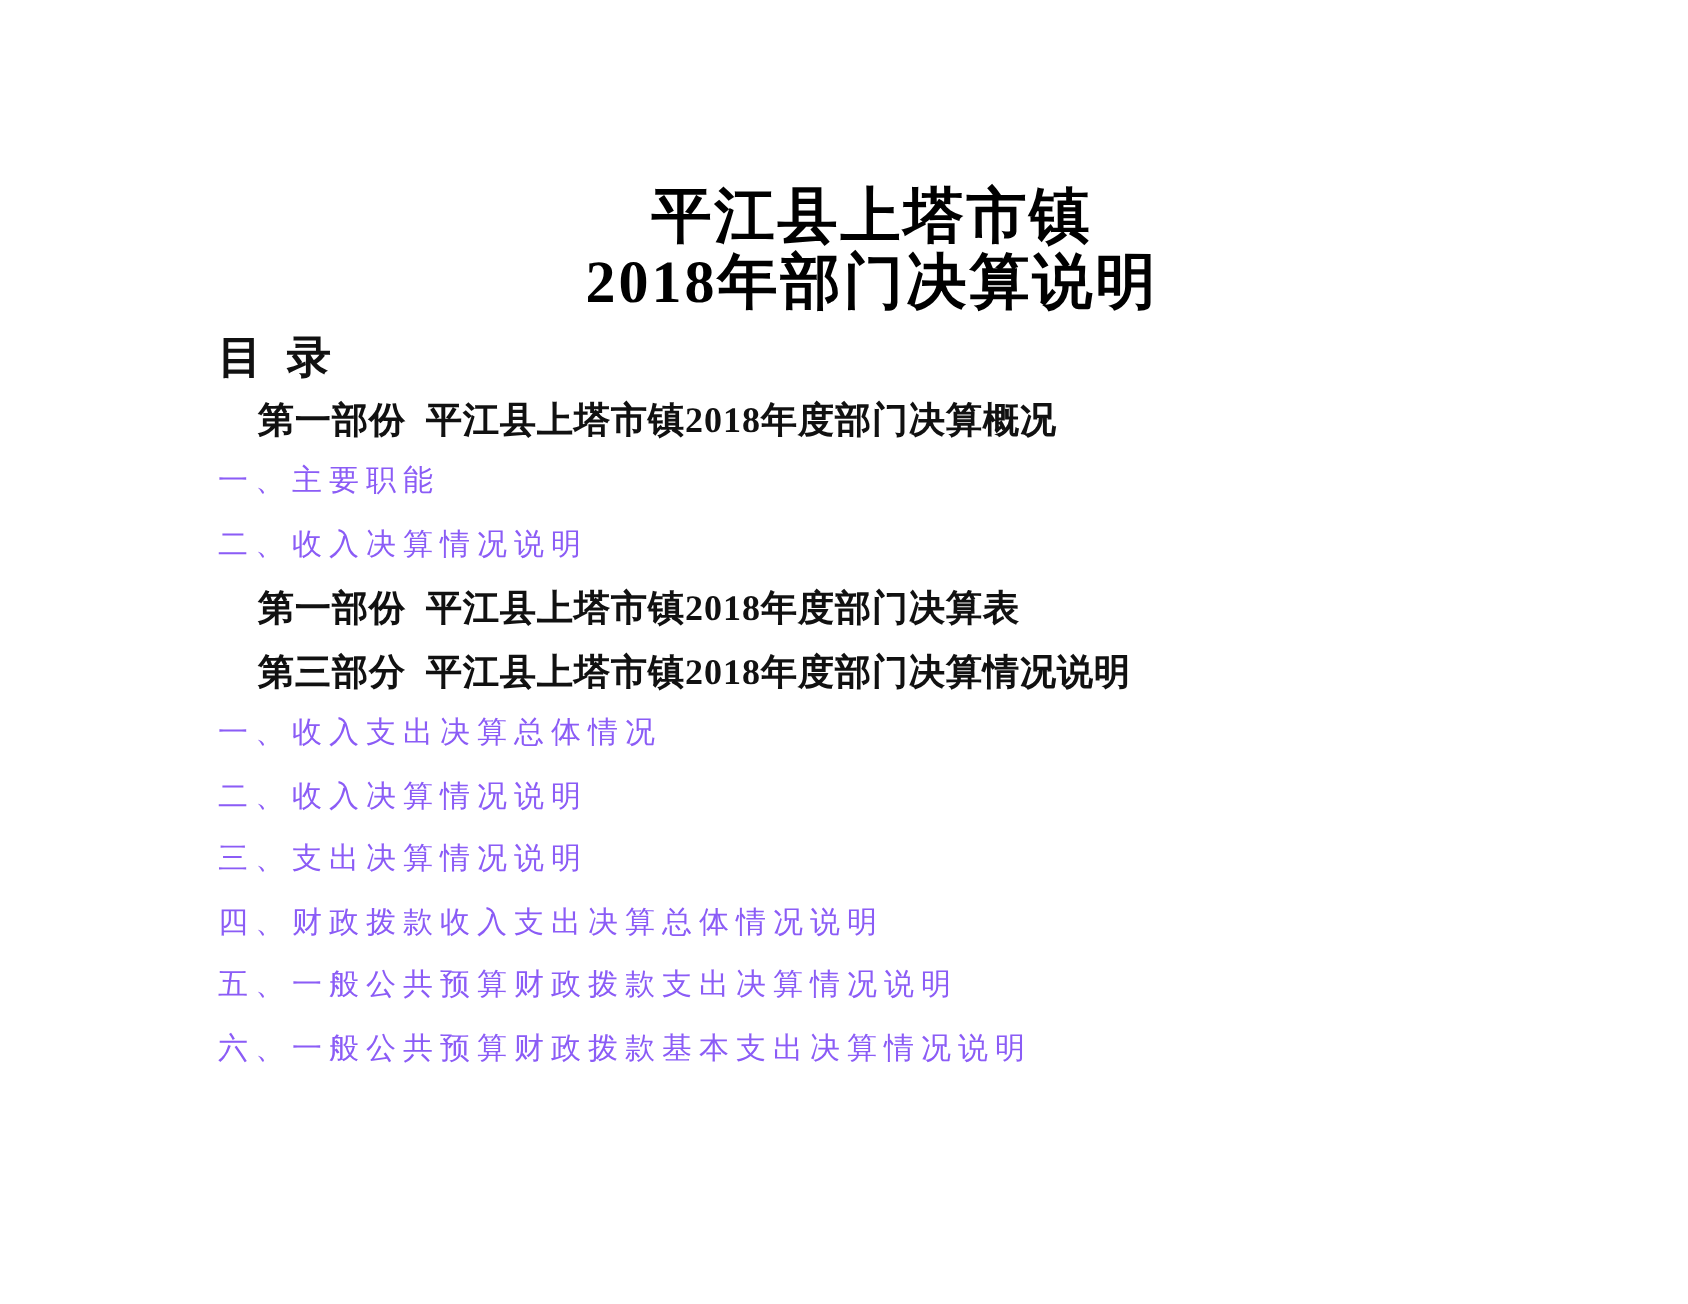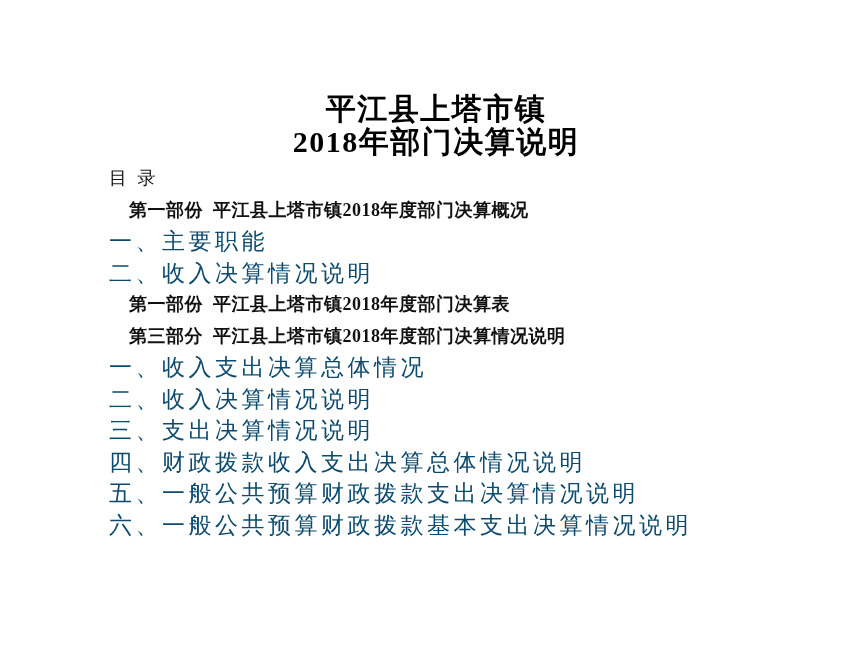--- a/index.html
+++ b/index.html
@@ -35,36 +35,36 @@
     left: 109px;
     top: 163px;
     width: 660px;
   }
   .toc-line {
     height: 31.5px;
     line-height: 31.5px;
     white-space: pre;
   }
   .toc-heading {
-    font-size: 18px;
-    font-weight: 400;
+    font-size: 22px;
+    font-weight: 700;
     color: #111111;
     letter-spacing: 0.5px;
   }
   .toc-section {
     font-size: 18px;
     font-weight: 700;
     color: #111111;
     letter-spacing: 0.5px;
     margin-left: 20px;
   }
   .toc-item {
-    font-size: 23px;
+    font-size: 15px;
     font-weight: 400;
-    color: #0c4a6e;
+    color: #8b5cf6;
     letter-spacing: 3.5px;
   }
 </style>
 </head>
 <body>
 
 <div class="page">
 
   <div class="title-block">
     <div class="title-line">平江县上塔市镇</div>

